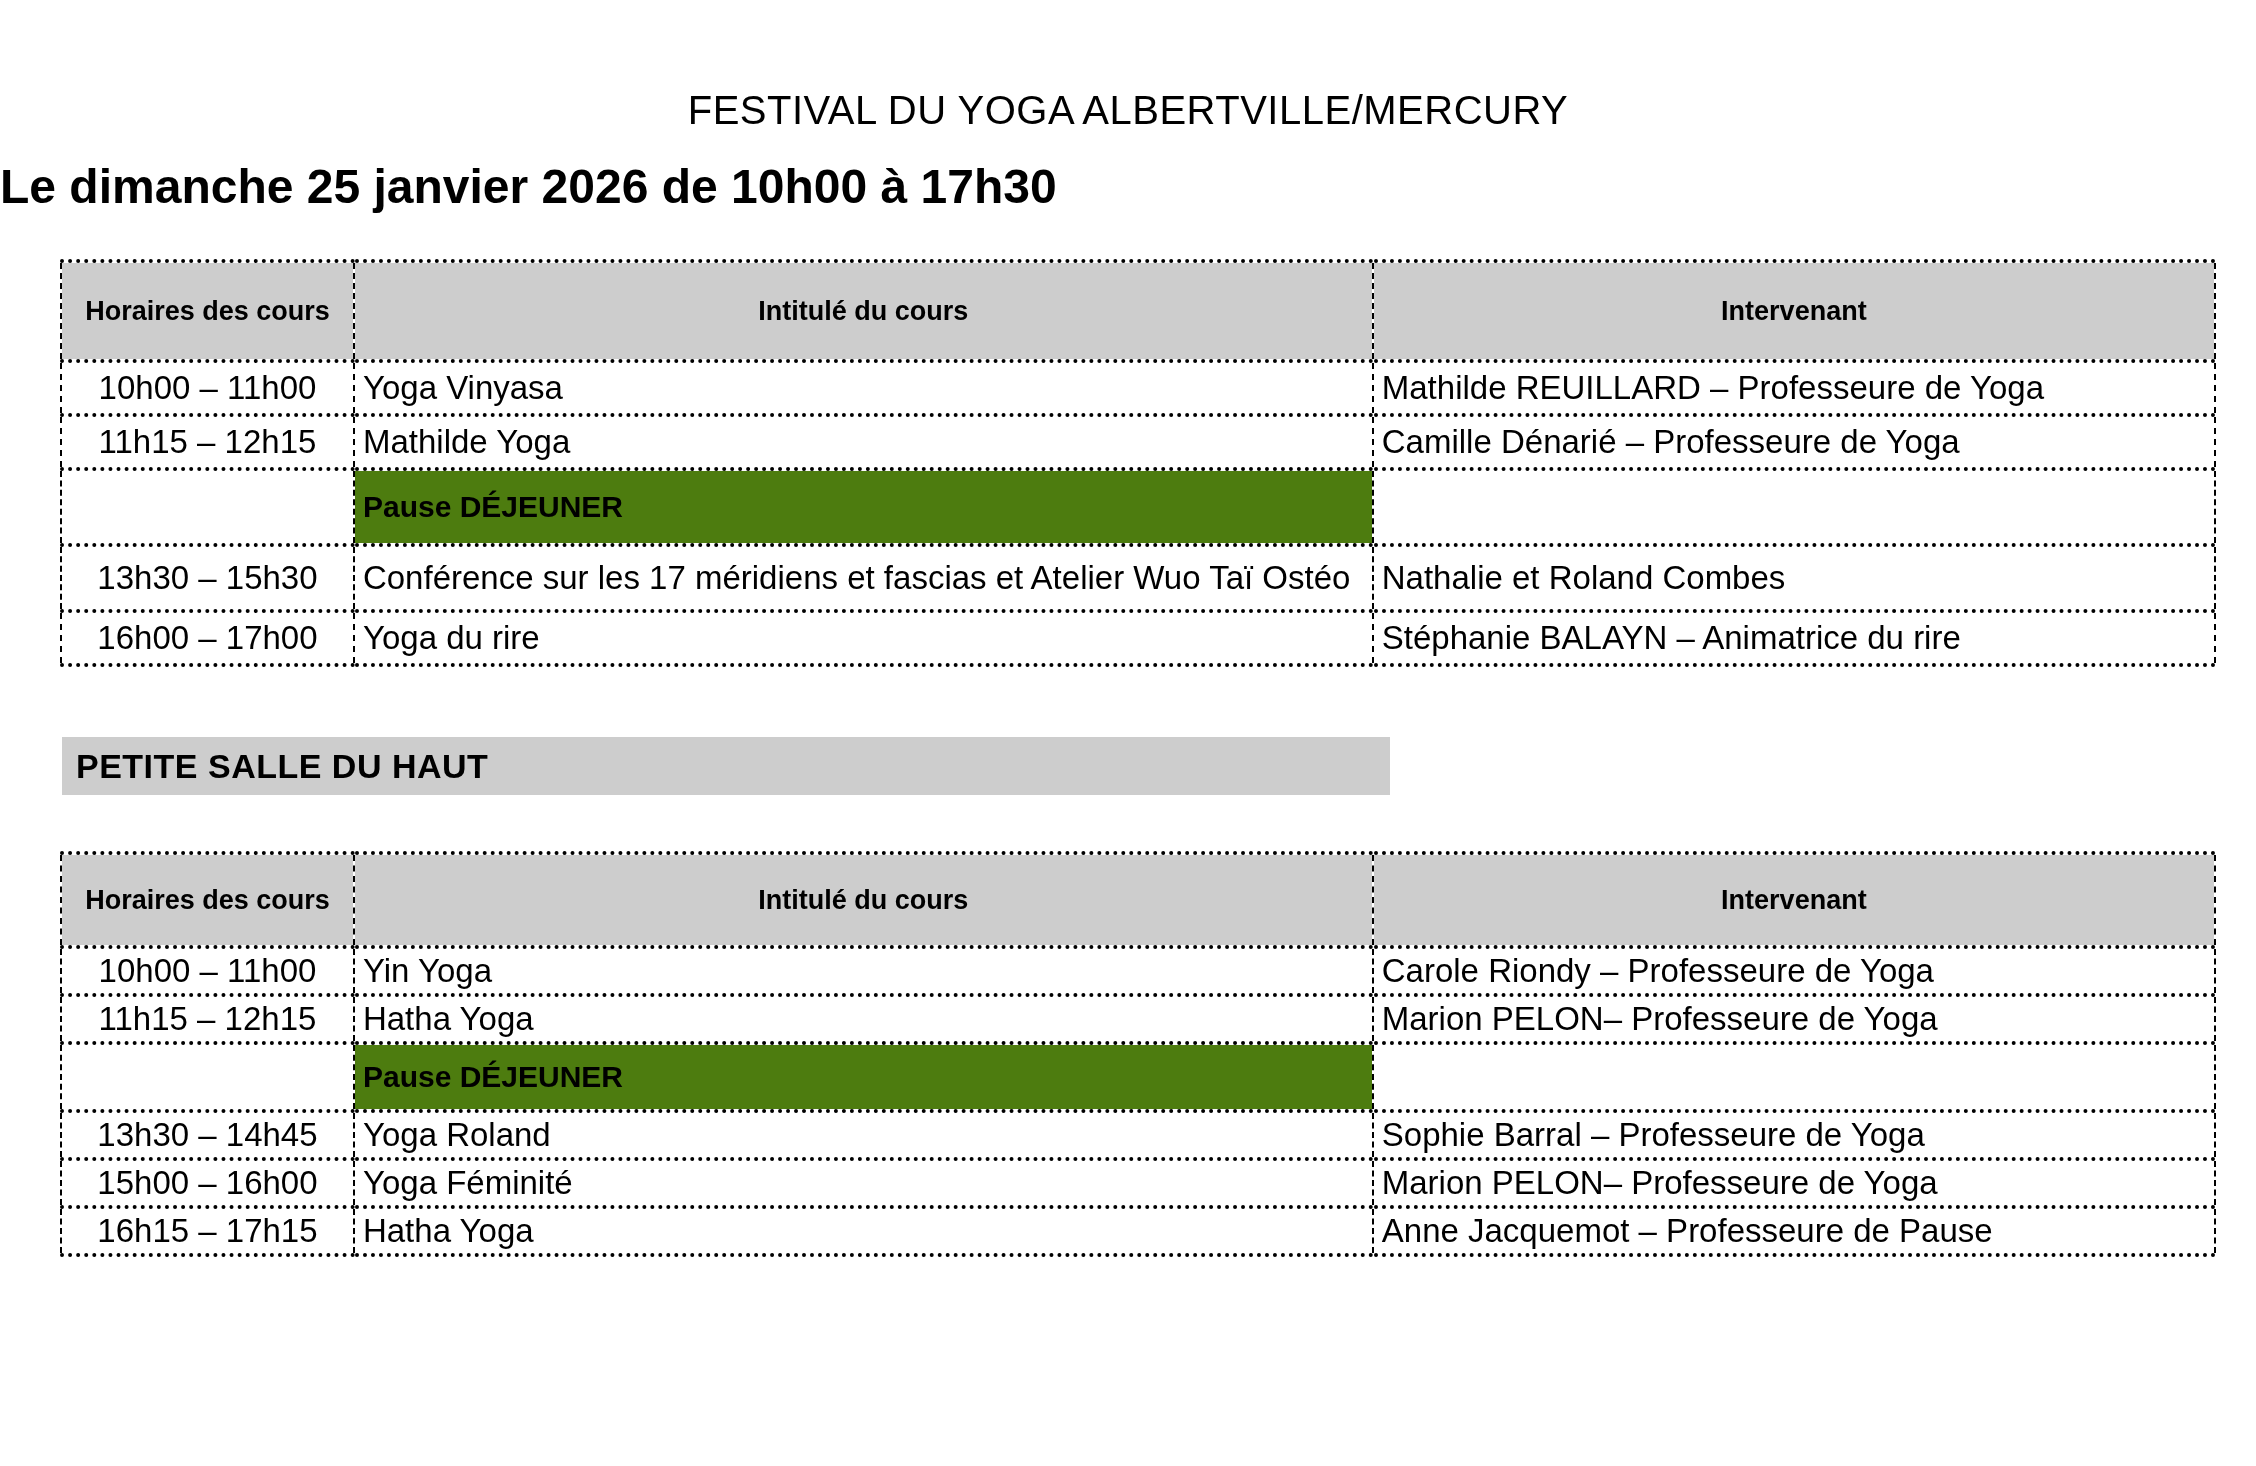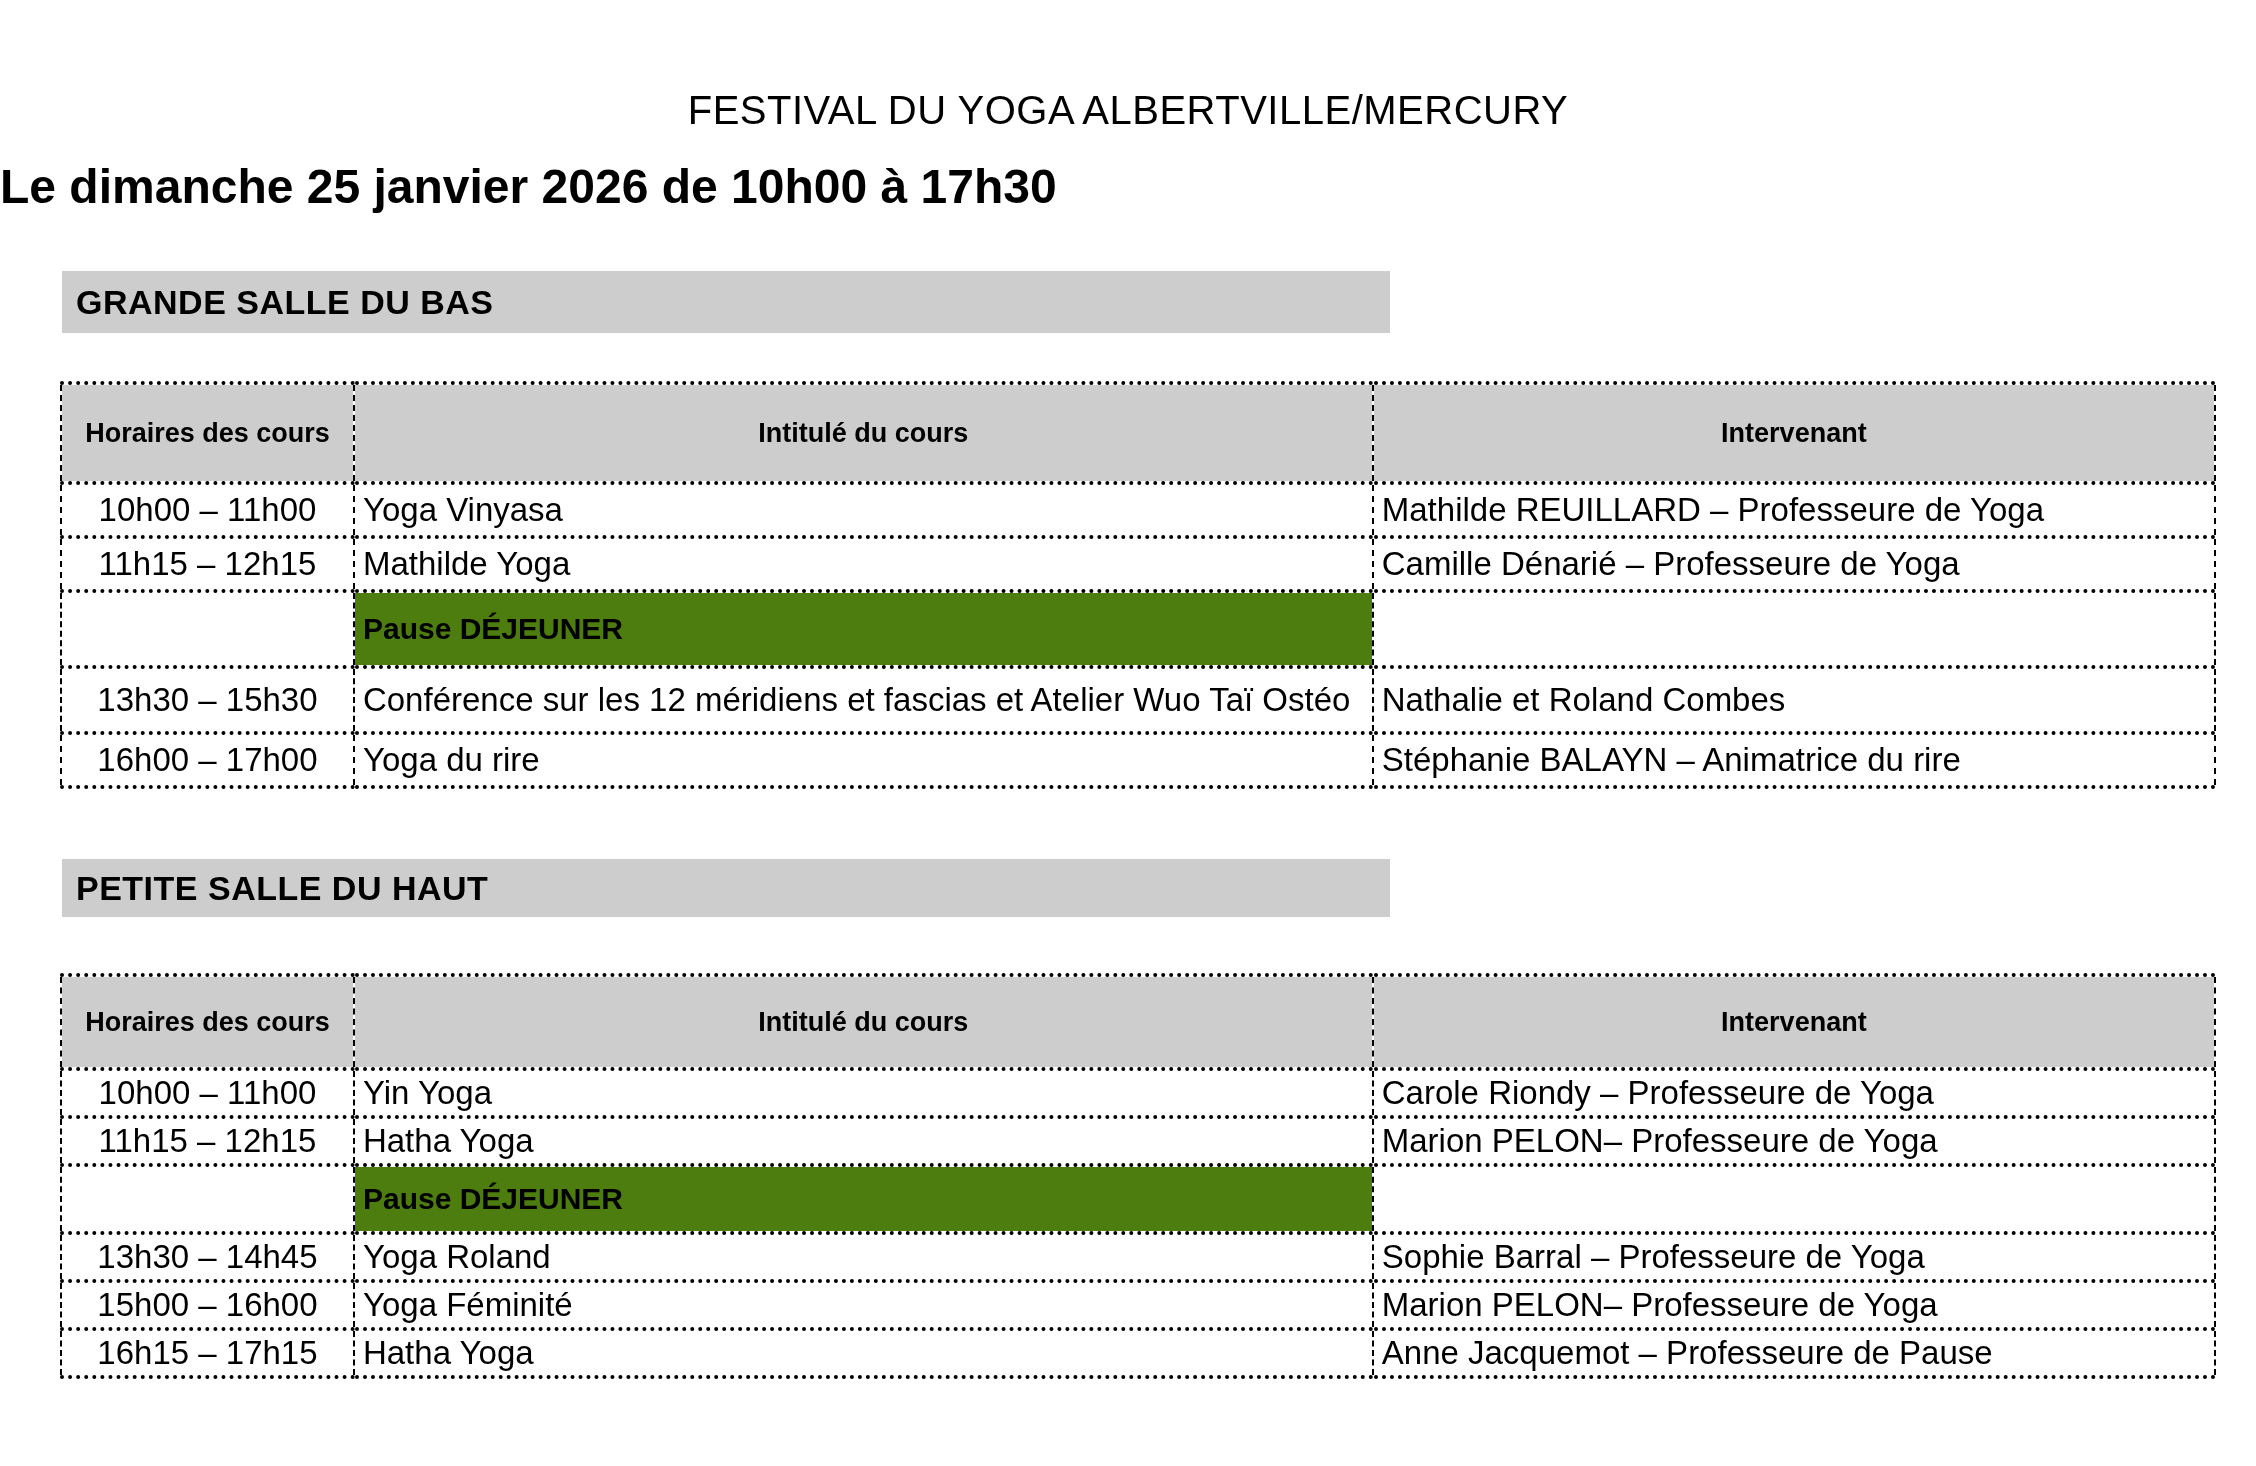--- a/index.html
+++ b/index.html
@@ -89,21 +89,20 @@
   }
 </style>
 </head>
 <body>
 
 <div class="page">
 
   <div class="doc-title">FESTIVAL DU YOGA ALBERTVILLE/MERCURY</div>
   <div class="doc-subtitle">Le dimanche 25 janvier 2026 de 10h00 à 17h30</div>
 
-  <div class="section-bar bar-1">GRANDE SALLE DU BAS</div>
 
   <table class="schedule t1">
     <colgroup>
       <col class="col-time">
         <col class="col-course">
         <col class="col-instructor">
     </colgroup>
     <thead>
       <tr>
         <th>Horaires des cours</th>
@@ -122,21 +121,21 @@
           <td class="course-cell">Mathilde Yoga</td>
           <td class="instructor-cell">Camille Dénarié – Professeure de Yoga</td>
         </tr>
         <tr class="row-pause">
           <td class="time-cell"></td>
           <td class="course-cell">Pause DÉJEUNER</td>
           <td class="instructor-cell"></td>
         </tr>
         <tr class="row-course">
           <td class="time-cell">13h30 – 15h30</td>
-          <td class="course-cell">Conférence sur les 12 méridiens et fascias et Atelier Wuo Taï Ostéo</td>
+          <td class="course-cell">Conférence sur les 17 méridiens et fascias et Atelier Wuo Taï Ostéo</td>
           <td class="instructor-cell">Nathalie et Roland Combes</td>
         </tr>
         <tr class="row-course">
           <td class="time-cell">16h00 – 17h00</td>
           <td class="course-cell">Yoga du rire</td>
           <td class="instructor-cell">Stéphanie BALAYN – Animatrice du rire</td>
         </tr>
       </tbody>
   </table>
 

